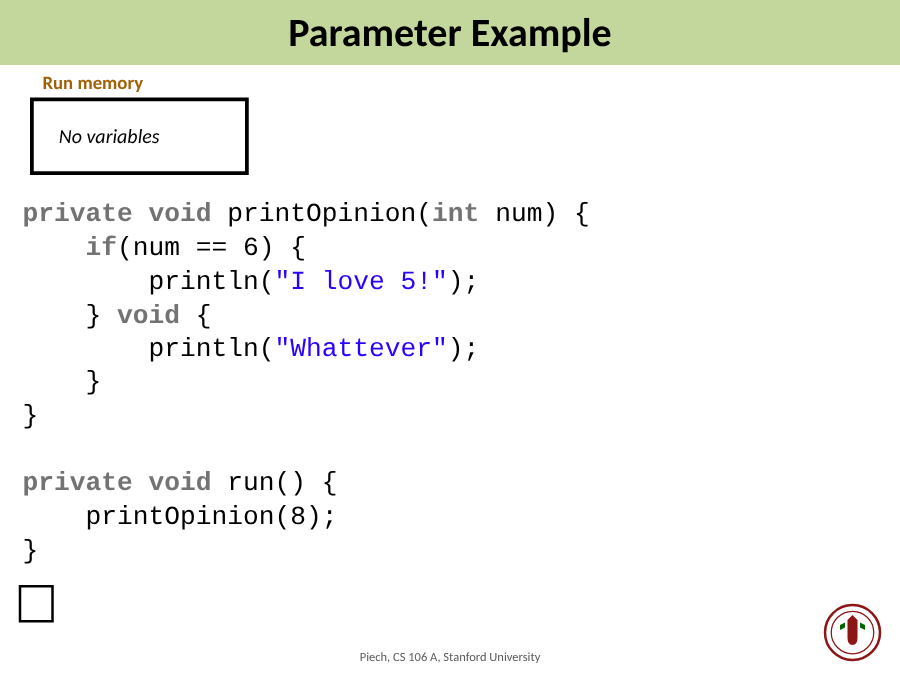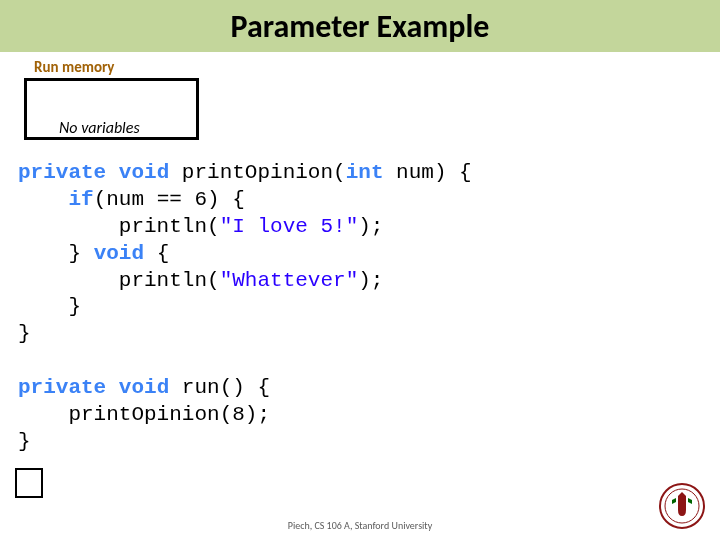--- a/index.html
+++ b/index.html
@@ -30,37 +30,37 @@
     font-weight: bold;
     color: #a16207;
     margin: 6px 0 2px 34px;
   }
   .memory-box {
     border: 3px solid #000;
     width: 175px;
     height: 62px;
     margin-left: 24px;
     display: flex;
-    align-items: flex-end;
-    padding-left: 32px;
+    align-items: center;
+    padding-left: 20px;
   }
   .memory-box span {
     font-style: italic;
     font-size: 16px;
     color: #000;
   }
   .code-block {
     font-family: "Courier New", monospace;
     font-size: 21px;
     line-height: 1.28;
     color: #000;
     margin: 20px 0 0 18px;
     white-space: pre;
   }
-  .code-block .kw { color: #3b82f6; font-weight: bold; }
+  .code-block .kw { color: #737373; font-weight: bold; }
   .code-block .str { color: #2a00ff; }
   .cursor-box {
     position: absolute;
     border: 2px solid #000;
     width: 28px;
     height: 30px;
     left: 15px;
     top: 468px;
   }
   .footer {

